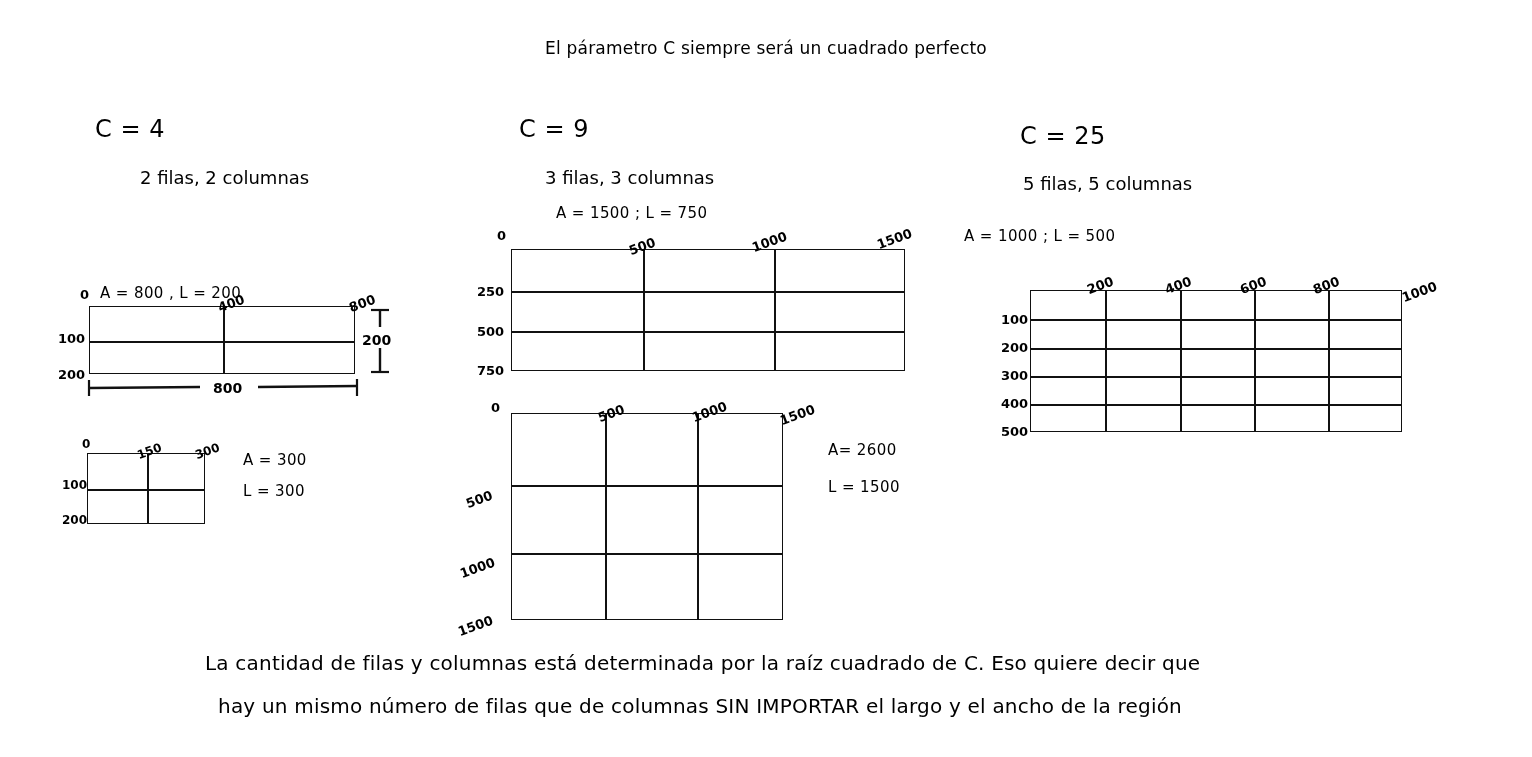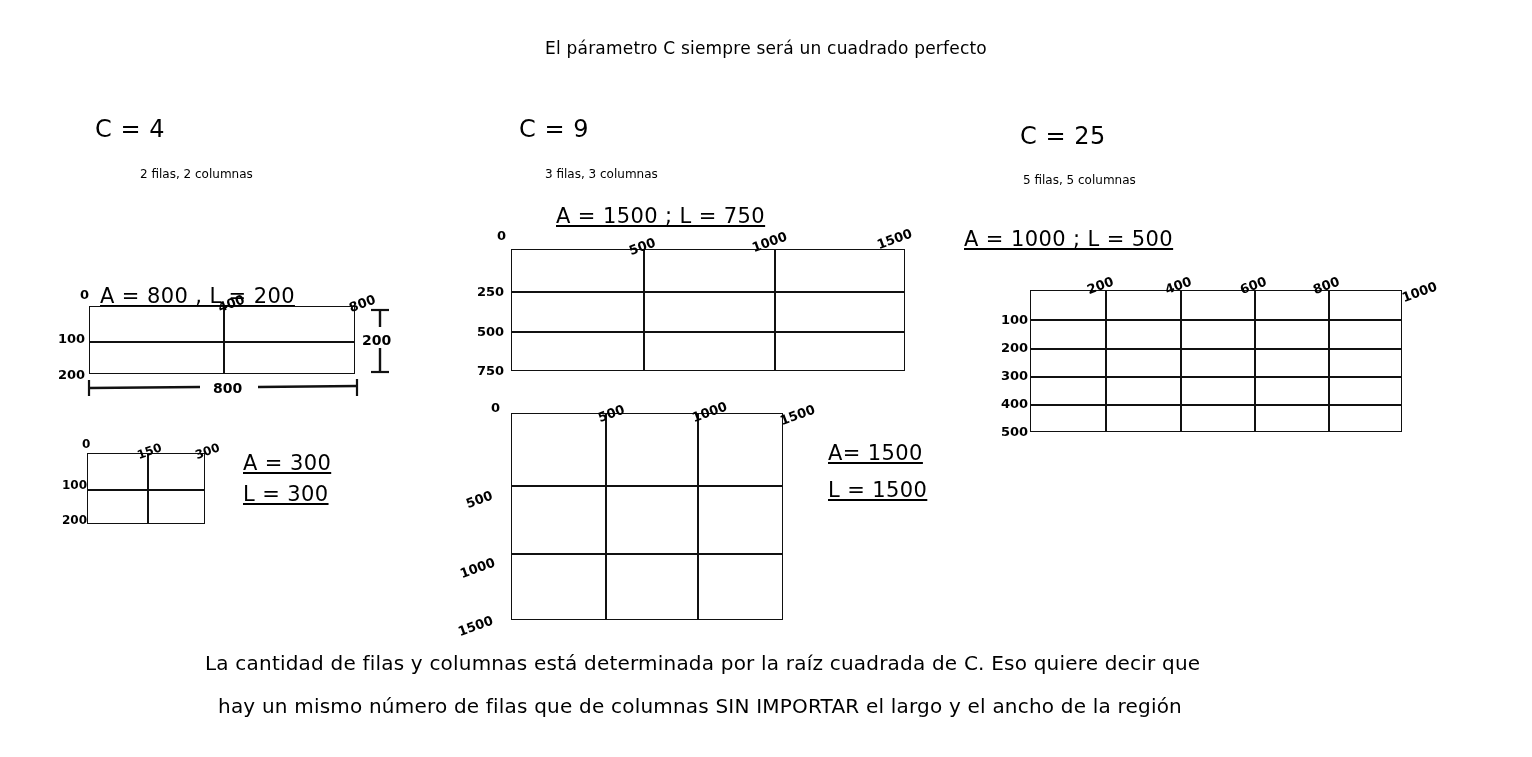--- a/index.html
+++ b/index.html
@@ -20,26 +20,25 @@
     left: 0; top: 38px; width: 1532px;
     text-align: center;
     font-size: 17px;
     letter-spacing: 0.2px;
   }
   .hdr {
     font-size: 24px;
     letter-spacing: 0.5px;
   }
   .sub {
-    font-size: 12px;
+    font-size: 18px;
   }
   .big {
-    font-size: 21px;
+    font-size: 15px;
     letter-spacing: 0.4px;
-    text-decoration: underline;
   }
   .tick {
     font-size: 13px;
     font-weight: 700;
     white-space: nowrap;
   }
   .tick.rot {
     transform: rotate(-20deg);
     transform-origin: left bottom;
   }
@@ -131,21 +130,21 @@
   <div class="hline" style="top:71px;"></div>
   <div class="hline" style="top:139px;"></div>
 </div>
 <div class="abs tick" style="left:491px; top:400px;">0</div>
 <div class="abs tick rot" style="left:601px; top:410px;">500</div>
 <div class="abs tick rot" style="left:695px; top:410px;">1000</div>
 <div class="abs tick rot" style="left:783px; top:413px;">1500</div>
 <div class="abs tick rot" style="left:469px; top:496px;">500</div>
 <div class="abs tick rot" style="left:463px; top:566px;">1000</div>
 <div class="abs tick rot" style="left:461px; top:624px;">1500</div>
-<div class="abs big" style="left:828px; top:441px;">A= 1500</div>
+<div class="abs big" style="left:828px; top:441px;">A= 2600</div>
 <div class="abs big" style="left:828px; top:478px;">L = 1500</div>
 
 <div class="abs hdr" style="left:1020px; top:122px;">C = 25</div>
 <div class="abs sub" style="left:1023px; top:173px;">5 filas, 5 columnas</div>
 <div class="abs big" style="left:964px; top:227px;">A = 1000  ;  L = 500</div>
 
 <div class="grid" style="left:1030px; top:290px; width:372px; height:142px;">
   <div class="vline" style="left:74px;"></div>
   <div class="vline" style="left:149px;"></div>
   <div class="vline" style="left:223px;"></div>
@@ -159,14 +158,14 @@
 <div class="abs tick rot" style="left:1168px; top:282px;">400</div>
 <div class="abs tick rot" style="left:1243px; top:282px;">600</div>
 <div class="abs tick rot" style="left:1316px; top:282px;">800</div>
 <div class="abs tick rot" style="left:1405px; top:290px;">1000</div>
 <div class="abs tick" style="left:1001px; top:312px;">100</div>
 <div class="abs tick" style="left:1001px; top:340px;">200</div>
 <div class="abs tick" style="left:1001px; top:368px;">300</div>
 <div class="abs tick" style="left:1001px; top:396px;">400</div>
 <div class="abs tick" style="left:1001px; top:424px;">500</div>
 
-<div class="abs footer" style="left:205px; top:648px; width:1150px;">La cantidad de filas y columnas está determinada por la raíz cuadrada de C. Eso quiere decir que</div>
+<div class="abs footer" style="left:205px; top:648px; width:1150px;">La cantidad de filas y columnas está determinada por la raíz cuadrado de C. Eso quiere decir que</div>
 <div class="abs footer" style="left:218px; top:679px; width:1150px;margin-top:12px;">hay un mismo número de filas que de columnas SIN IMPORTAR el largo y el ancho de la región</div>
 
 </body></html>

